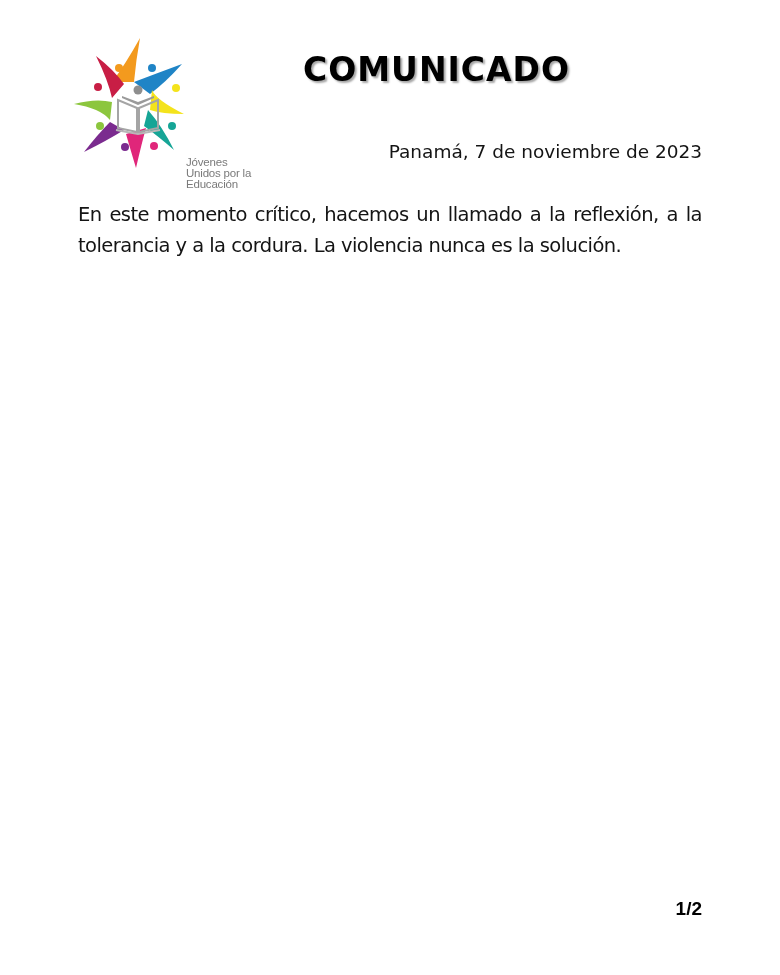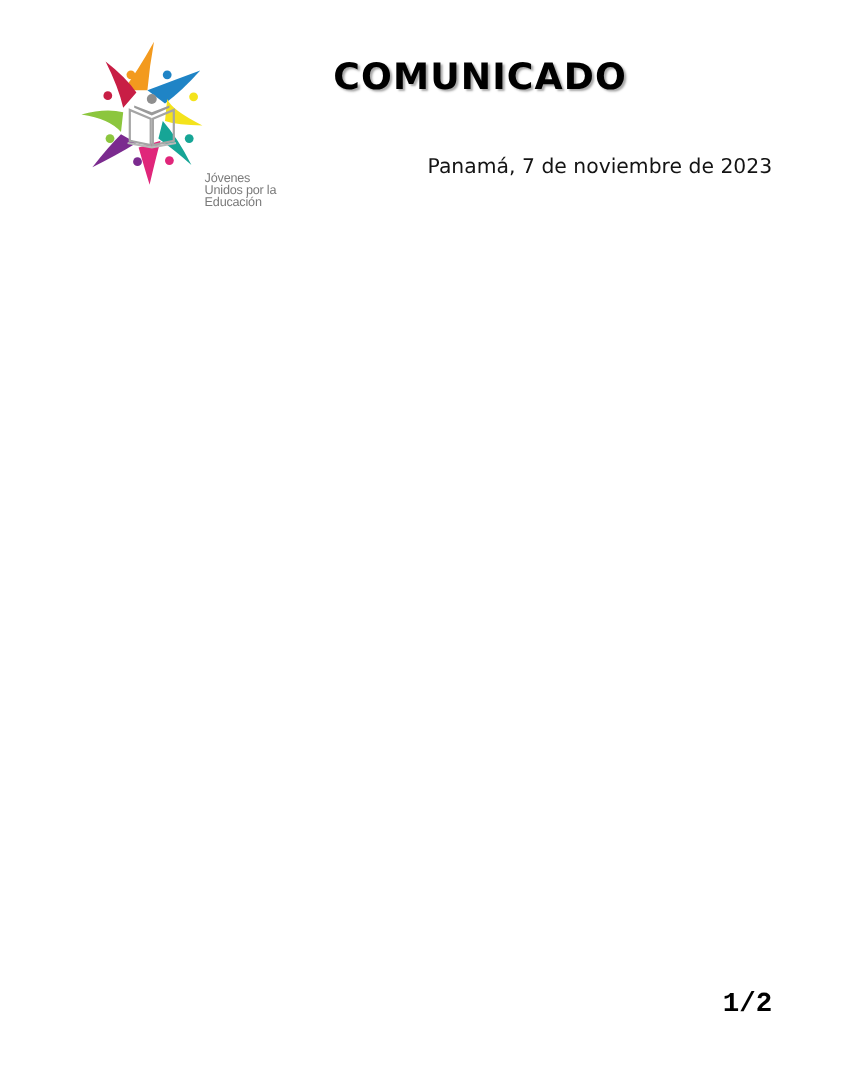--- a/index.html
+++ b/index.html
@@ -78,23 +78,23 @@
       line-height: 30.5px;
       text-align: justify;
       color: #141414;
       letter-spacing: -0.55px;
       word-spacing: 0px;
     }
     .page-number {
       position: absolute;
       right: 78px;
       top: 898px;
-      font-family: Liberation Mono, monospace;
+      font-family: Liberation Sans, sans-serif;
       font-weight: bold;
-      font-size: 25px;
+      font-size: 19px;
       color: #000000;
     }
   </style>
 </head>
 <body>
 
 <div class="page">
 
   <div class="logo">
     <svg width="120" height="140" viewBox="0 0 120 140">
@@ -134,17 +134,18 @@
       <span>Unidos por la</span>
       <span>Educación</span>
     </div>
   </div>
 
   <div class="title">COMUNICADO</div>
 
   <div class="date">Panamá, 7 de noviembre de 2023</div>
 
   <div class="body-text">
+    <p class="para">En este momento crítico, hacemos un llamado a la reflexión, a la tolerancia y a la cordura. La violencia nunca es la solución.</p>
   </div>
 
   <div class="page-number">1/2</div>
 
 </div>
 
 </body></html>

